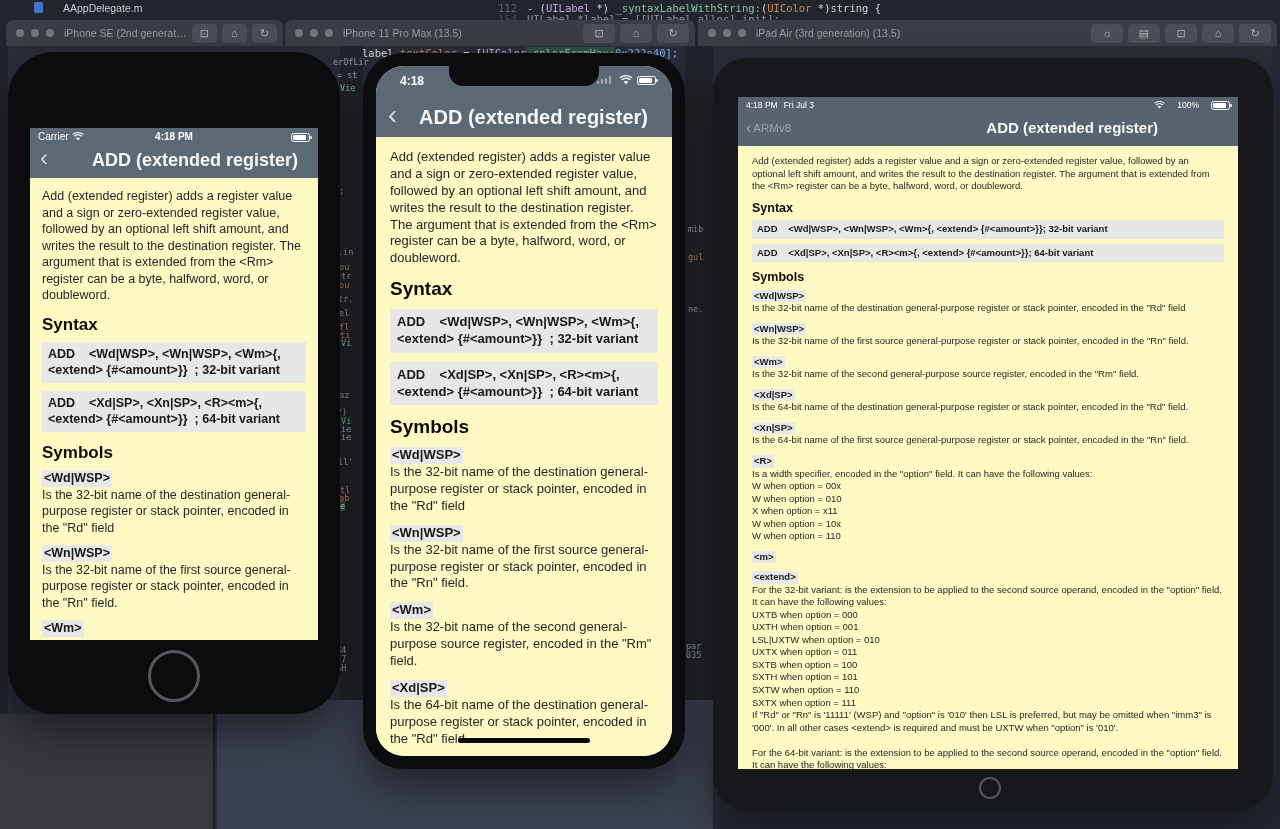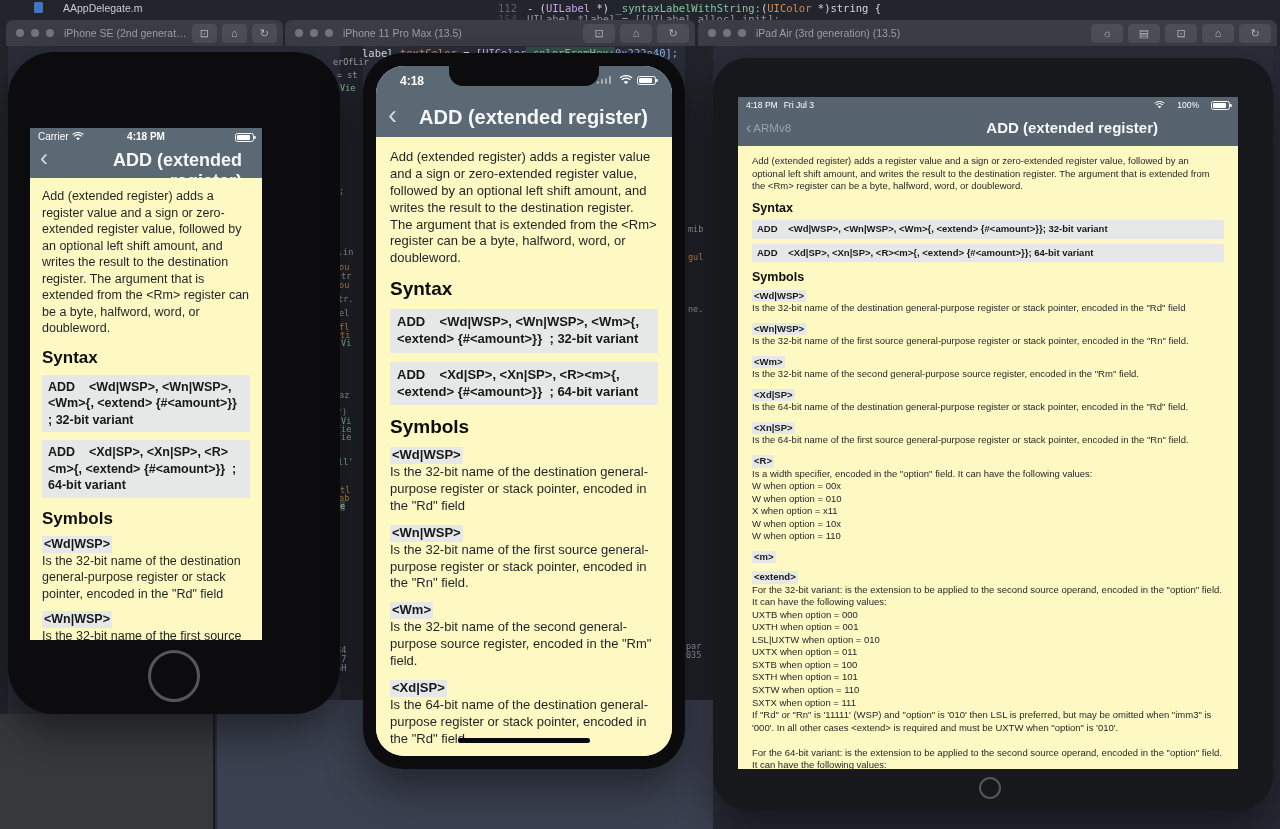--- a/index.html
+++ b/index.html
@@ -206,21 +206,21 @@
       </span>
     <span class="sim-btn">
         <span>⌂</span>
       </span>
     <span class="sim-btn">
         <span>↻</span>
       </span>
   </div>
 
   <div class="abs device dev-se" style="left:8px;top:52px;width:332px;height:662px;border-radius:46px;">
-    <div class="screen" style="left:22px;top:76px;width:232px;height:512px;">
+    <div class="screen" style="left:22px;top:76px;width:288px;height:512px;">
 
       <div class="abs slate" style="left:0;top:0;right:0;height:50px;">
         <div class="sbar" style="position:absolute;left:8px;top:3px;font-size:10px;gap:3px;">
           <span>Carrier</span>
           <svg width="12" height="9" viewBox="0 0 16 12">
               <path d="M8 11 L5.3 8.3 a4.2 4.2 0 0 1 5.4 0 Z" fill="#fff"></path>
               <path d="M2.8 5.8 a8 8 0 0 1 10.4 0" stroke="#fff" fill="none" stroke-width="1.5"></path>
               <path d="M0.8 3.4 a11 11 0 0 1 14.4 0" stroke="#fff" fill="none" stroke-width="1.5"></path>
             </svg>
         </div>

